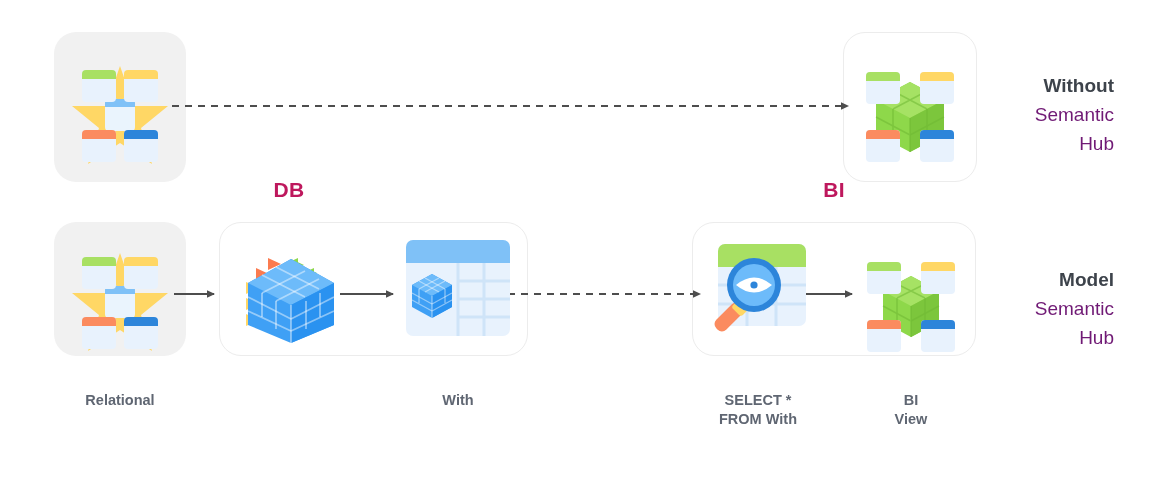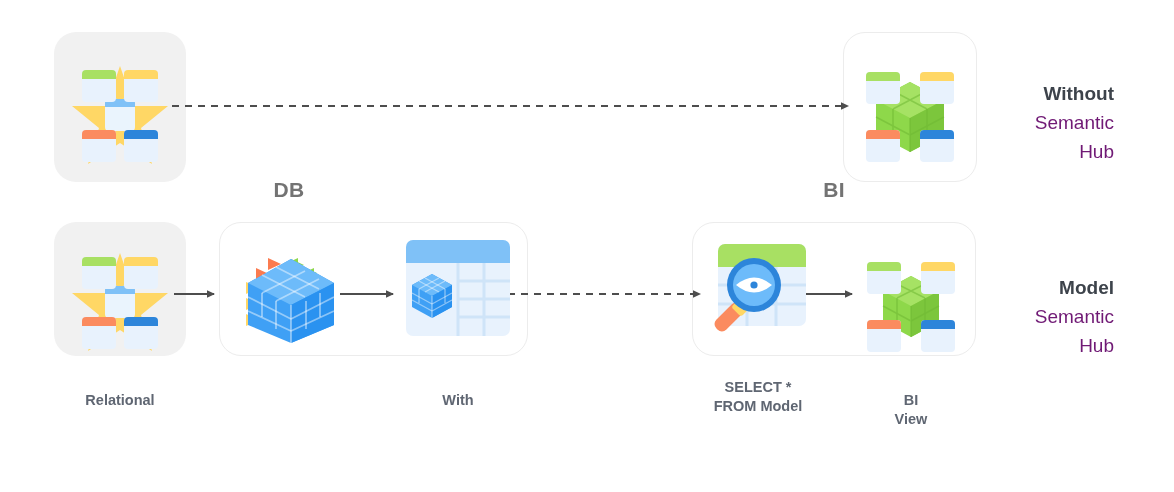--- a/index.html
+++ b/index.html
@@ -11,36 +11,36 @@
   #stage{position:absolute;left:0;top:0;width:1174px;height:492px;}
 
   
   .panel{position:absolute;box-sizing:border-box;}
   .panel-gray{background:#f1f1f1;border-radius:22px;}
   .panel-white{background:#ffffff;border:1px solid #ececec;border-radius:22px;}
 
   
   .section-title{
     position:absolute;text-align:center;font-size:21px;font-weight:bold;
-    color:#737373;letter-spacing:.3px;
+    color:#be185d;letter-spacing:.3px;
   }
 
   
   .caption{
     position:absolute;text-align:center;font-size:14.5px;color:#5f6672;
     line-height:19px;
     font-weight:bold;
   }
 
   
   .side-label{
     position:absolute;text-align:right;font-size:19px;color:#4a4f57;
     line-height:29px;
   }
-  .side-label .strong{font-weight:bold;color:#3d434b;display:block;margin-top:8px;}
+  .side-label .strong{font-weight:bold;color:#3d434b;display:block;}
   .side-label .normal{font-weight:normal;color:#701a75;display:block;}
 
   
   .icon{position:absolute;}
 
   
   #wires{position:absolute;left:0;top:0;width:1174px;height:492px;pointer-events:none;}
 </style>
 </head>
 <body>
@@ -288,23 +288,23 @@
       <rect x="14" y="86" width="34" height="32" rx="4" fill="#e8f2fd"></rect>
       <path d="M14 90 a4 4 0 0 1 4 -4 h26 a4 4 0 0 1 4 4 v5 h-34 z" fill="#fb8b5f"></path>
       <rect x="68" y="86" width="34" height="32" rx="4" fill="#e8f2fd"></rect>
       <path d="M68 90 a4 4 0 0 1 4 -4 h26 a4 4 0 0 1 4 4 v5 h-34 z" fill="#2d85da"></path>
     </svg>
   </div>
 
   <div class="caption" style="left:50px;top:391px;width:140px;">Relational</div>
   <div class="caption" style="left:388px;top:391px;width:140px;">With</div>
 
-  <div class="caption" style="left:688px;top:378px;width:140px;text-align:center;">
+  <div class="caption" style="left:688px;top:391px;width:140px;text-align:center;">
     <div>SELECT *</div>
-    <div>FROM Model</div>
+    <div>FROM With</div>
   </div>
   <div class="caption" style="left:841px;top:391px;width:140px;">
     <div>BI</div>
     <div>View</div>
   </div>
 
   <div class="side-label" style="left:960px;top:71px;width:154px;">
     <span class="strong">Without</span>
     <span class="normal">Semantic</span>
     <span class="normal">Hub</span>

